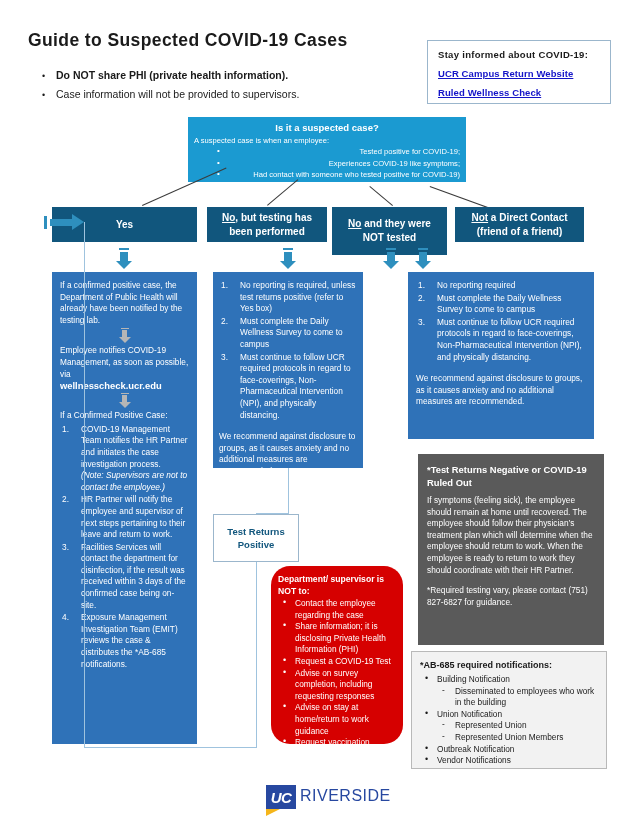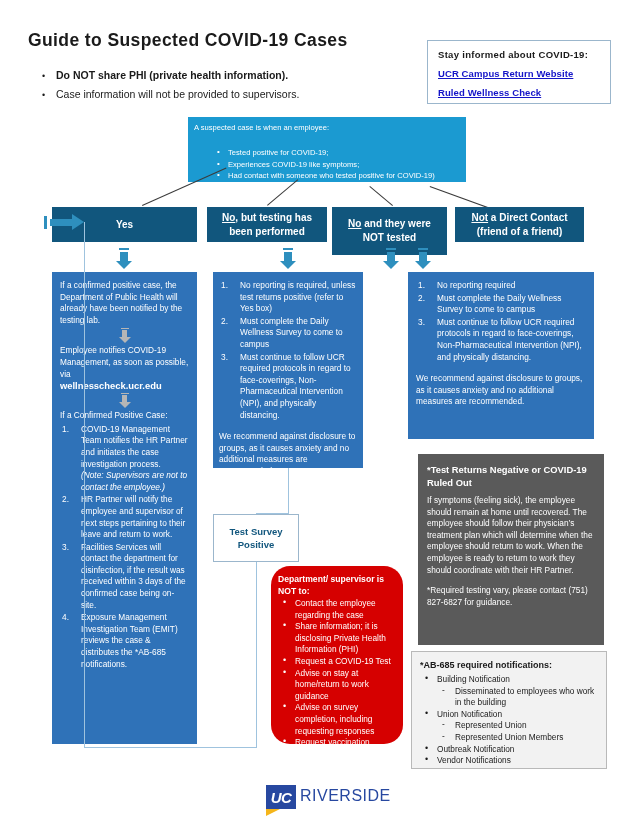--- a/index.html
+++ b/index.html
@@ -33,21 +33,21 @@
     text-decoration:underline;margin-top:8px;letter-spacing:.1px;
   }
 
   
   .suspect{
     position:absolute;left:188px;top:117px;width:278px;height:65px;
     background:#1b9ad1;color:#ffffff;box-sizing:border-box;padding:4px 6px 0 6px;
   }
   .suspect .hd{text-align:center;font-size:9.5px;font-weight:bold;line-height:13px;}
   .suspect .sub{font-size:7.6px;line-height:11px;margin-top:1px;}
-  .suspect ul{margin:14px 0 0 0;padding:0 0 12px 34px;list-style:none;}
+  .suspect ul{margin:0 0 0 0;padding:0 0 12px 34px;list-style:none;text-align:right;}
   .suspect li{font-size:7.6px;line-height:11.5px;position:relative;}
   .suspect li:before{content:"\2022";position:absolute;left:-11px;top:-1px;font-size:8px;}
 
   
   .dec{
     position:absolute;background:#11567d;color:#fff;box-sizing:border-box;
     display:flex;align-items:center;justify-content:center;text-align:center;
     font-size:10px;font-weight:bold;line-height:14px;padding:0 6px;
   }
   .dec u{text-decoration:underline;}
@@ -155,20 +155,21 @@
     </div>
   </div>
 
   <div class="infobox">
     <div class="lead">Stay informed about COVID-19:</div>
     <a href="#">UCR Campus Return Website</a>
     <a href="#">Ruled Wellness Check</a>
   </div>
 
   <div class="suspect">
+    <div class="hd">Is it a suspected case?</div>
     <div class="sub">A suspected case is when an employee:</div>
     <ul>
       <li>Tested positive for COVID-19;</li>
       <li>Experiences COVID-19 like symptoms;</li>
       <li>Had contact with someone who tested positive for COVID-19)</li>
     </ul>
   </div>
 
   <div class="diag" style="left:142px;top:205px;width:92px;transform:rotate(-24deg);"></div>
   <div class="diag" style="left:267px;top:205px;width:40px;transform:rotate(-40deg);"></div>
@@ -242,38 +243,38 @@
       <li>Must continue to follow UCR required protocols in regard to face-coverings, Non-Pharmaceutical Intervention (NPI), and physically distancing.</li>
     </ol>
     <div class="gap"></div>
     <div class="t">We recommend against disclosure to groups, as it causes anxiety and no additional measures are recommended.</div>
   </div>
 
   <div class="lbthin" style="left:288px;top:468px;width:1px;height:46px;"></div>
   <div class="lbthin" style="left:256px;top:513px;width:33px;height:1px;"></div>
 
   <div class="cbox white" id="box-test-pos">
-    <span>Test Survey Positive</span>
+    <span>Test Returns Positive</span>
   </div>
 
   <div class="lbthin" style="left:256px;top:562px;width:1px;height:186px;"></div>
   <div class="lbthin" style="left:84px;top:747px;width:173px;height:1px;"></div>
   <div class="lbthin" style="left:84px;top:222px;width:1px;height:526px;"></div>
   <div class="fbtail" style="left:50px;top:219px;width:22px;height:7px;"></div>
   <div class="fbtail" style="left:44px;top:216px;width:3px;height:13px;"></div>
   <div class="fbhead" style="left:72px;top:214px;"></div>
 
   <div class="cbox red" id="box-red">
     <div class="redhd">Department/ supervisor is NOT to:</div>
     <ul class="bl">
       <li>Contact the employee regarding the case</li>
       <li>Share information; it is disclosing Private Health Information (PHI)</li>
       <li>Request a COVID-19 Test</li>
+      <li>Advise on survey completion, including requesting responses</li>
       <li>Advise on stay at home/return to work guidance</li>
-      <li>Advise on survey completion, including requesting responses</li>
       <li>Request vaccination information or ask why they are out of the office</li>
     </ul>
   </div>
 
   <div class="cbox blue" id="box-nonrep">
     <ol class="nl">
       <li>No reporting required</li>
       <li>Must complete the Daily Wellness Survey to come to campus</li>
       <li>Must continue to follow UCR required protocols in regard to face-coverings, Non-Pharmaceutical Intervention (NPI), and physically distancing.</li>
     </ol>

